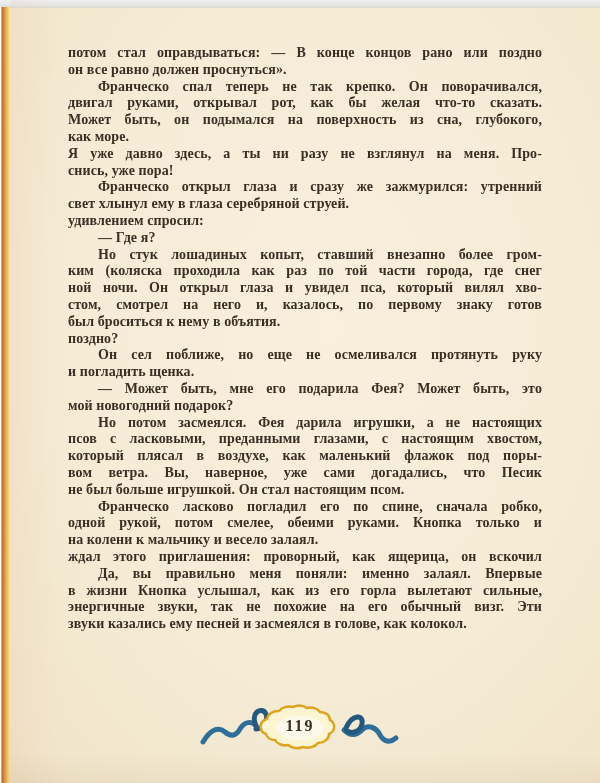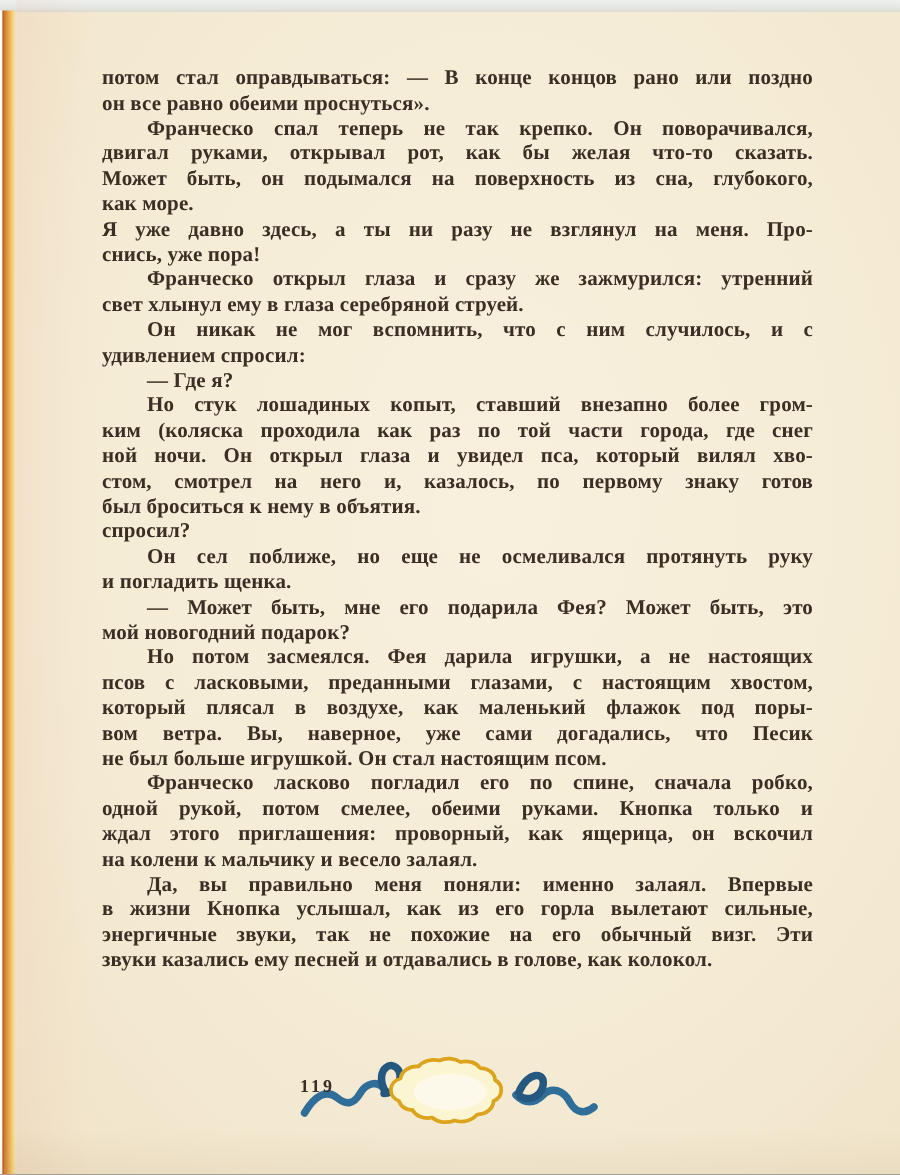--- a/index.html
+++ b/index.html
@@ -46,70 +46,69 @@
     text-align-last:justify;
     overflow:hidden;
   }
   .line.para-end{text-align-last:left;}
   .line.indent{padding-left:30px;}
   .tailpiece{
     position:absolute;left:200px;top:702px;width:200px;height:54px;
   }
   .page-number{
     position:absolute;left:0;top:15px;width:200px;
-    text-align:left;
-    font-size:12px;font-weight:bold;color:#3a2d24;
+    text-align:center;
+    font-size:16px;font-weight:bold;color:#3a2d24;
     letter-spacing:2px;
   }
 </style>
 </head>
 <body>
 
 <div class="page">
   <div class="top-band"></div>
   <div class="left-stripe"></div>
   <div class="left-tint"></div>
 
   <div class="text-block" id="text-block">
       <div class="line">потом стал оправдываться: — В конце концов рано или поздно</div>
-      <div class="line para-end">он все равно обеими проснуться».</div>
+      <div class="line para-end">он все равно должен проснуться».</div>
       <div class="line indent">Франческо спал теперь не так крепко. Он поворачивался,</div>
       <div class="line">двигал руками, открывал рот, как бы желая что-то сказать.</div>
       <div class="line">Может быть, он подымался на поверхность из сна, глубокого,</div>
       <div class="line para-end">как море.</div>
       <div class="line">Я уже давно здесь, а ты ни разу не взглянул на меня. Про-</div>
       <div class="line para-end">снись, уже пора!</div>
       <div class="line indent">Франческо открыл глаза и сразу же зажмурился: утренний</div>
       <div class="line para-end">свет хлынул ему в глаза серебряной струей.</div>
-      <div class="line indent">Он никак не мог вспомнить, что с ним случилось, и с</div>
       <div class="line para-end">удивлением спросил:</div>
       <div class="line indent para-end">— Где я?</div>
       <div class="line indent">Но стук лошадиных копыт, ставший внезапно более гром-</div>
       <div class="line">ким (коляска проходила как раз по той части города, где снег</div>
       <div class="line">ной ночи. Он открыл глаза и увидел пса, который вилял хво-</div>
       <div class="line">стом, смотрел на него и, казалось, по первому знаку готов</div>
       <div class="line para-end">был броситься к нему в объятия.</div>
-      <div class="line para-end">спросил?</div>
+      <div class="line para-end">поздно?</div>
       <div class="line indent">Он сел поближе, но еще не осмеливался протянуть руку</div>
       <div class="line para-end">и погладить щенка.</div>
       <div class="line indent">— Может быть, мне его подарила Фея? Может быть, это</div>
       <div class="line para-end">мой новогодний подарок?</div>
       <div class="line indent">Но потом засмеялся. Фея дарила игрушки, а не настоящих</div>
       <div class="line">псов с ласковыми, преданными глазами, с настоящим хвостом,</div>
       <div class="line">который плясал в воздухе, как маленький флажок под поры-</div>
       <div class="line">вом ветра. Вы, наверное, уже сами догадались, что Песик</div>
       <div class="line para-end">не был больше игрушкой. Он стал настоящим псом.</div>
       <div class="line indent">Франческо ласково погладил его по спине, сначала робко,</div>
       <div class="line">одной рукой, потом смелее, обеими руками. Кнопка только и</div>
+      <div class="line para-end">на колени к мальчику и весело залаял.</div>
       <div class="line">ждал этого приглашения: проворный, как ящерица, он вскочил</div>
-      <div class="line para-end">на колени к мальчику и весело залаял.</div>
       <div class="line indent">Да, вы правильно меня поняли: именно залаял. Впервые</div>
       <div class="line">в жизни Кнопка услышал, как из его горла вылетают сильные,</div>
       <div class="line">энергичные звуки, так не похожие на его обычный визг. Эти</div>
-      <div class="line para-end">звуки казались ему песней и отдавались в голове, как колокол.</div>
+      <div class="line para-end">звуки казались ему песней и засмеялся в голове, как колокол.</div>
     </div>
 
   <div class="tailpiece">
     <svg width="200" height="54" viewBox="0 0 200 54">
       <g>
         <path d="M3,40 C10,28 18,24 25,30 C31,35 36,34 40,27 C44,20 52,18 56,24" stroke="#2f6e98" stroke-width="5" fill="none" stroke-linecap="round"></path>
         <path d="M56,24 C50,10 62,4 66,12 C69,19 62,27 56,27" stroke="#24587e" stroke-width="5" fill="none" stroke-linecap="round"></path>
       </g>
       <g>
         <path d="M144,28 C150,34 156,34 162,28 C168,22 176,25 180,33 C184,40 190,41 196,36" stroke="#2f6e98" stroke-width="5" fill="none" stroke-linecap="round"></path>

